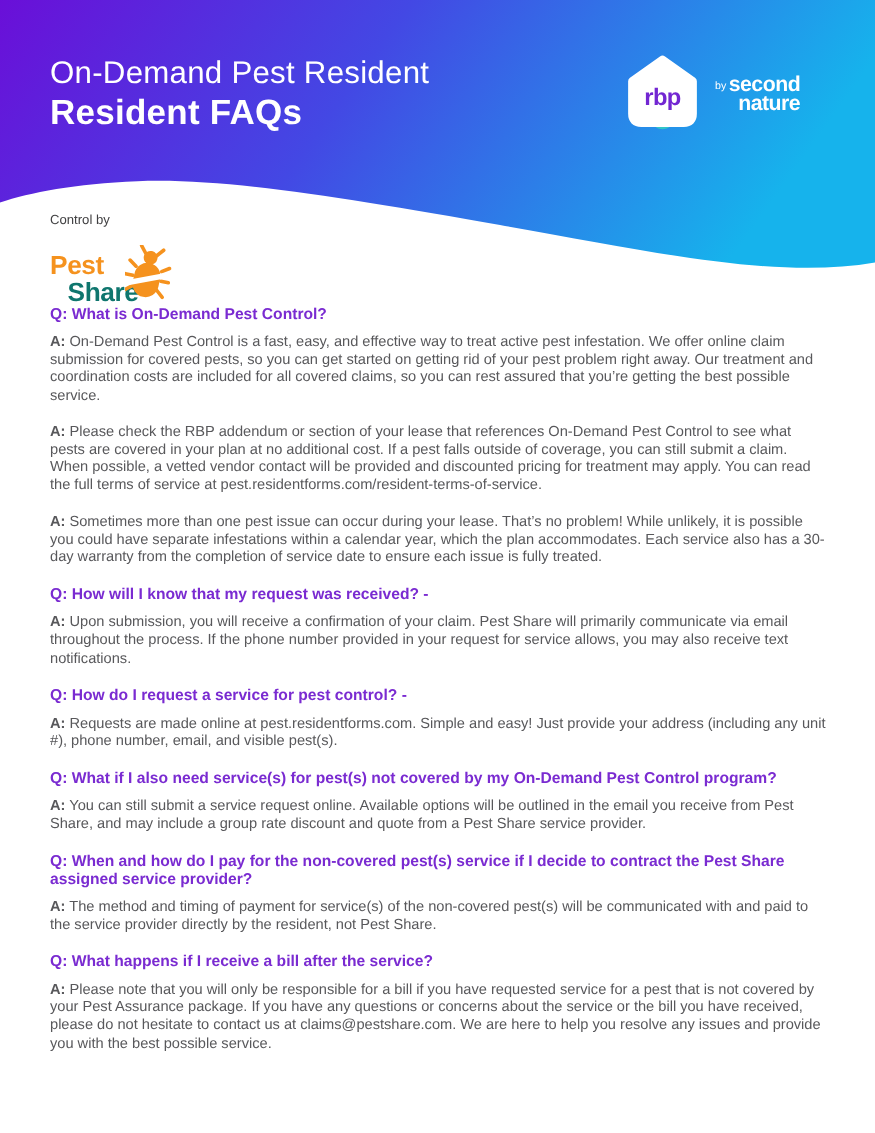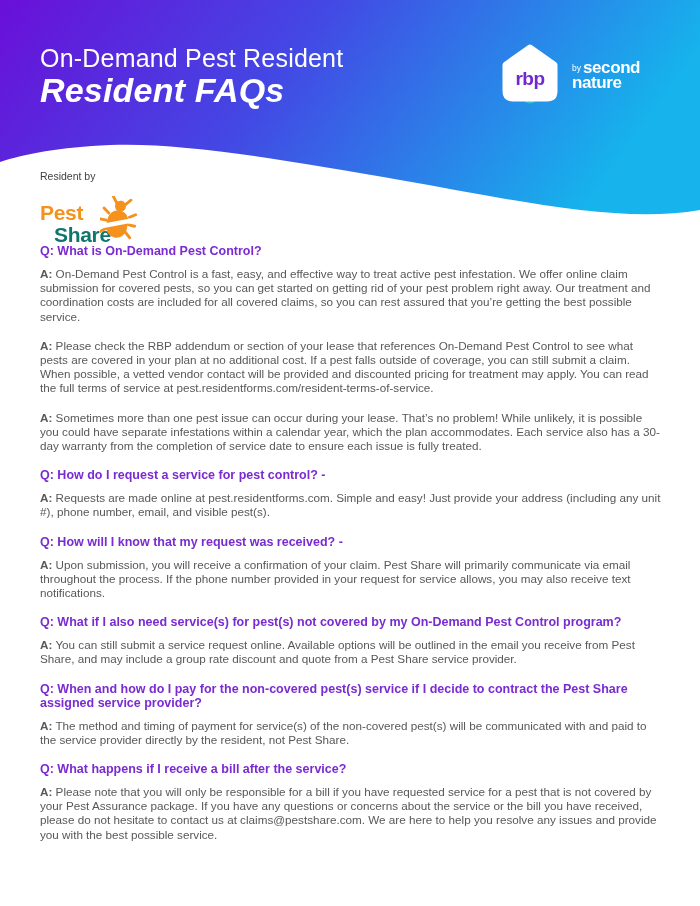--- a/index.html
+++ b/index.html
@@ -26,26 +26,25 @@
     top: 42px; left: 40px;
   }
   .title-line1 {
     font-size: 25px;
     font-weight: 400;
     color: #ffffff;
     letter-spacing: 0.2px;
     line-height: 32px;
   }
   .title-line2 {
-    font-size: 34px;
+    font-size: 28px;
     font-weight: 700;
     color: #ffffff;
     letter-spacing: 0.2px;
     line-height: 32px;
-    font-style: italic;
   }
 
   
   .brand-lockup {
     position: absolute;
     top: 42px; left: 497px;
     display: flex;
     align-items: center;
   }
   .rbp-logo {
@@ -74,20 +73,21 @@
     font-size: 19px;
     font-weight: 700;
     color: #7226d2;
     letter-spacing: -0.5px;
   }
   .sn-brand {
     margin-left: 9px;
     color: #ffffff;
     display: flex;
     flex-direction: column;
+    align-items: flex-end;
     line-height: 15px;
   }
   .sn-row { display: flex; align-items: flex-start; }
   .sn-by {
     font-size: 8.5px;
     font-weight: 400;
     margin-right: 2px;
     transform: translateY(1px);
   }
   .sn-word {
@@ -188,21 +188,21 @@
     <div class="sn-brand">
       <div class="sn-row">
         <span class="sn-by">by</span>
         <span class="sn-word">second</span>
       </div>
       <span class="sn-word">nature</span>
     </div>
   </div>
 
   <div class="powered-by">
-    <div class="powered-label">Resident by</div>
+    <div class="powered-label">Control by</div>
     <div class="ps-row">
       <div class="ps-word1">Pest</div>
       <svg class="bug-icon" viewBox="0 0 40 48" aria-hidden="true">
         <g transform="rotate(12 20 24)">
           <path d="M14 7 L9 1 M23 7 L28 1" stroke="#f5921e" stroke-width="3" fill="none" stroke-linecap="round"></path>
           <circle cx="18.5" cy="9.5" r="5.8" fill="#f5921e"></circle>
           <path d="M8 19 L2 15 M7 27 L0.5 27 M9 35 L3 40" stroke="#f5921e" stroke-width="3" stroke-linecap="round"></path>
           <path d="M30 19 L36 15 M31 27 L37.5 27 M29 35 L35 40" stroke="#f5921e" stroke-width="3" stroke-linecap="round"></path>
           <rect x="8" y="14" width="22" height="29" rx="11" fill="#f5921e"></rect>
           <path d="M5 31 L34 19 L34 24 L5 36 Z" fill="#ffffff"></path>
@@ -223,30 +223,30 @@
 
     <div class="faq-item">
       <div class="faq-a"><strong>A:</strong> <span>Please check the RBP addendum or section of your lease that references On-Demand Pest Control to see what pests are covered in your plan at no additional cost. If a pest falls outside of coverage, you can still submit a claim. When possible, a vetted vendor contact will be provided and discounted pricing for treatment may apply. You can read the full terms of service at pest.residentforms.com/resident-terms-of-service.</span></div>
     </div>
 
     <div class="faq-item">
       <div class="faq-a"><strong>A:</strong> <span>Sometimes more than one pest issue can occur during your lease. That’s no problem! While unlikely, it is possible you could have separate infestations within a calendar year, which the plan accommodates. Each service also has a 30-day warranty from the completion of service date to ensure each issue is fully treated.</span></div>
     </div>
 
     <div class="faq-item">
+      <div class="faq-q">Q: How will I know that my request was received? -</div>
+      <div class="faq-a"><strong>A:</strong> <span>Upon submission, you will receive a confirmation of your claim. Pest Share will primarily communicate via email throughout the process. If the phone number provided in your request for service allows, you may also receive text notifications.</span></div>
+    </div>
+
+    <div class="faq-item">
       <div class="faq-q">Q: How do I request a service for pest control? -</div>
       <div class="faq-a"><strong>A:</strong> <span>Requests are made online at pest.residentforms.com. Simple and easy! Just provide your address (including any unit #), phone number, email, and visible pest(s).</span></div>
     </div>
 
     <div class="faq-item">
-      <div class="faq-q">Q: How will I know that my request was received? -</div>
-      <div class="faq-a"><strong>A:</strong> <span>Upon submission, you will receive a confirmation of your claim. Pest Share will primarily communicate via email throughout the process. If the phone number provided in your request for service allows, you may also receive text notifications.</span></div>
-    </div>
-
-    <div class="faq-item">
       <div class="faq-q">Q: What if I also need service(s) for pest(s) not covered by my On-Demand Pest Control program?</div>
       <div class="faq-a"><strong>A:</strong> <span>You can still submit a service request online. Available options will be outlined in the email you receive from Pest Share, and may include a group rate discount and quote from a Pest Share service provider.</span></div>
     </div>
 
     <div class="faq-item">
       <div class="faq-q">Q: When and how do I pay for the non-covered pest(s) service if I decide to contract the Pest Share assigned service provider?</div>
       <div class="faq-a"><strong>A:</strong> <span>The method and timing of payment for service(s) of the non-covered pest(s) will be communicated with and paid to the service provider directly by the resident, not Pest Share.</span></div>
     </div>
 
     <div class="faq-item">

